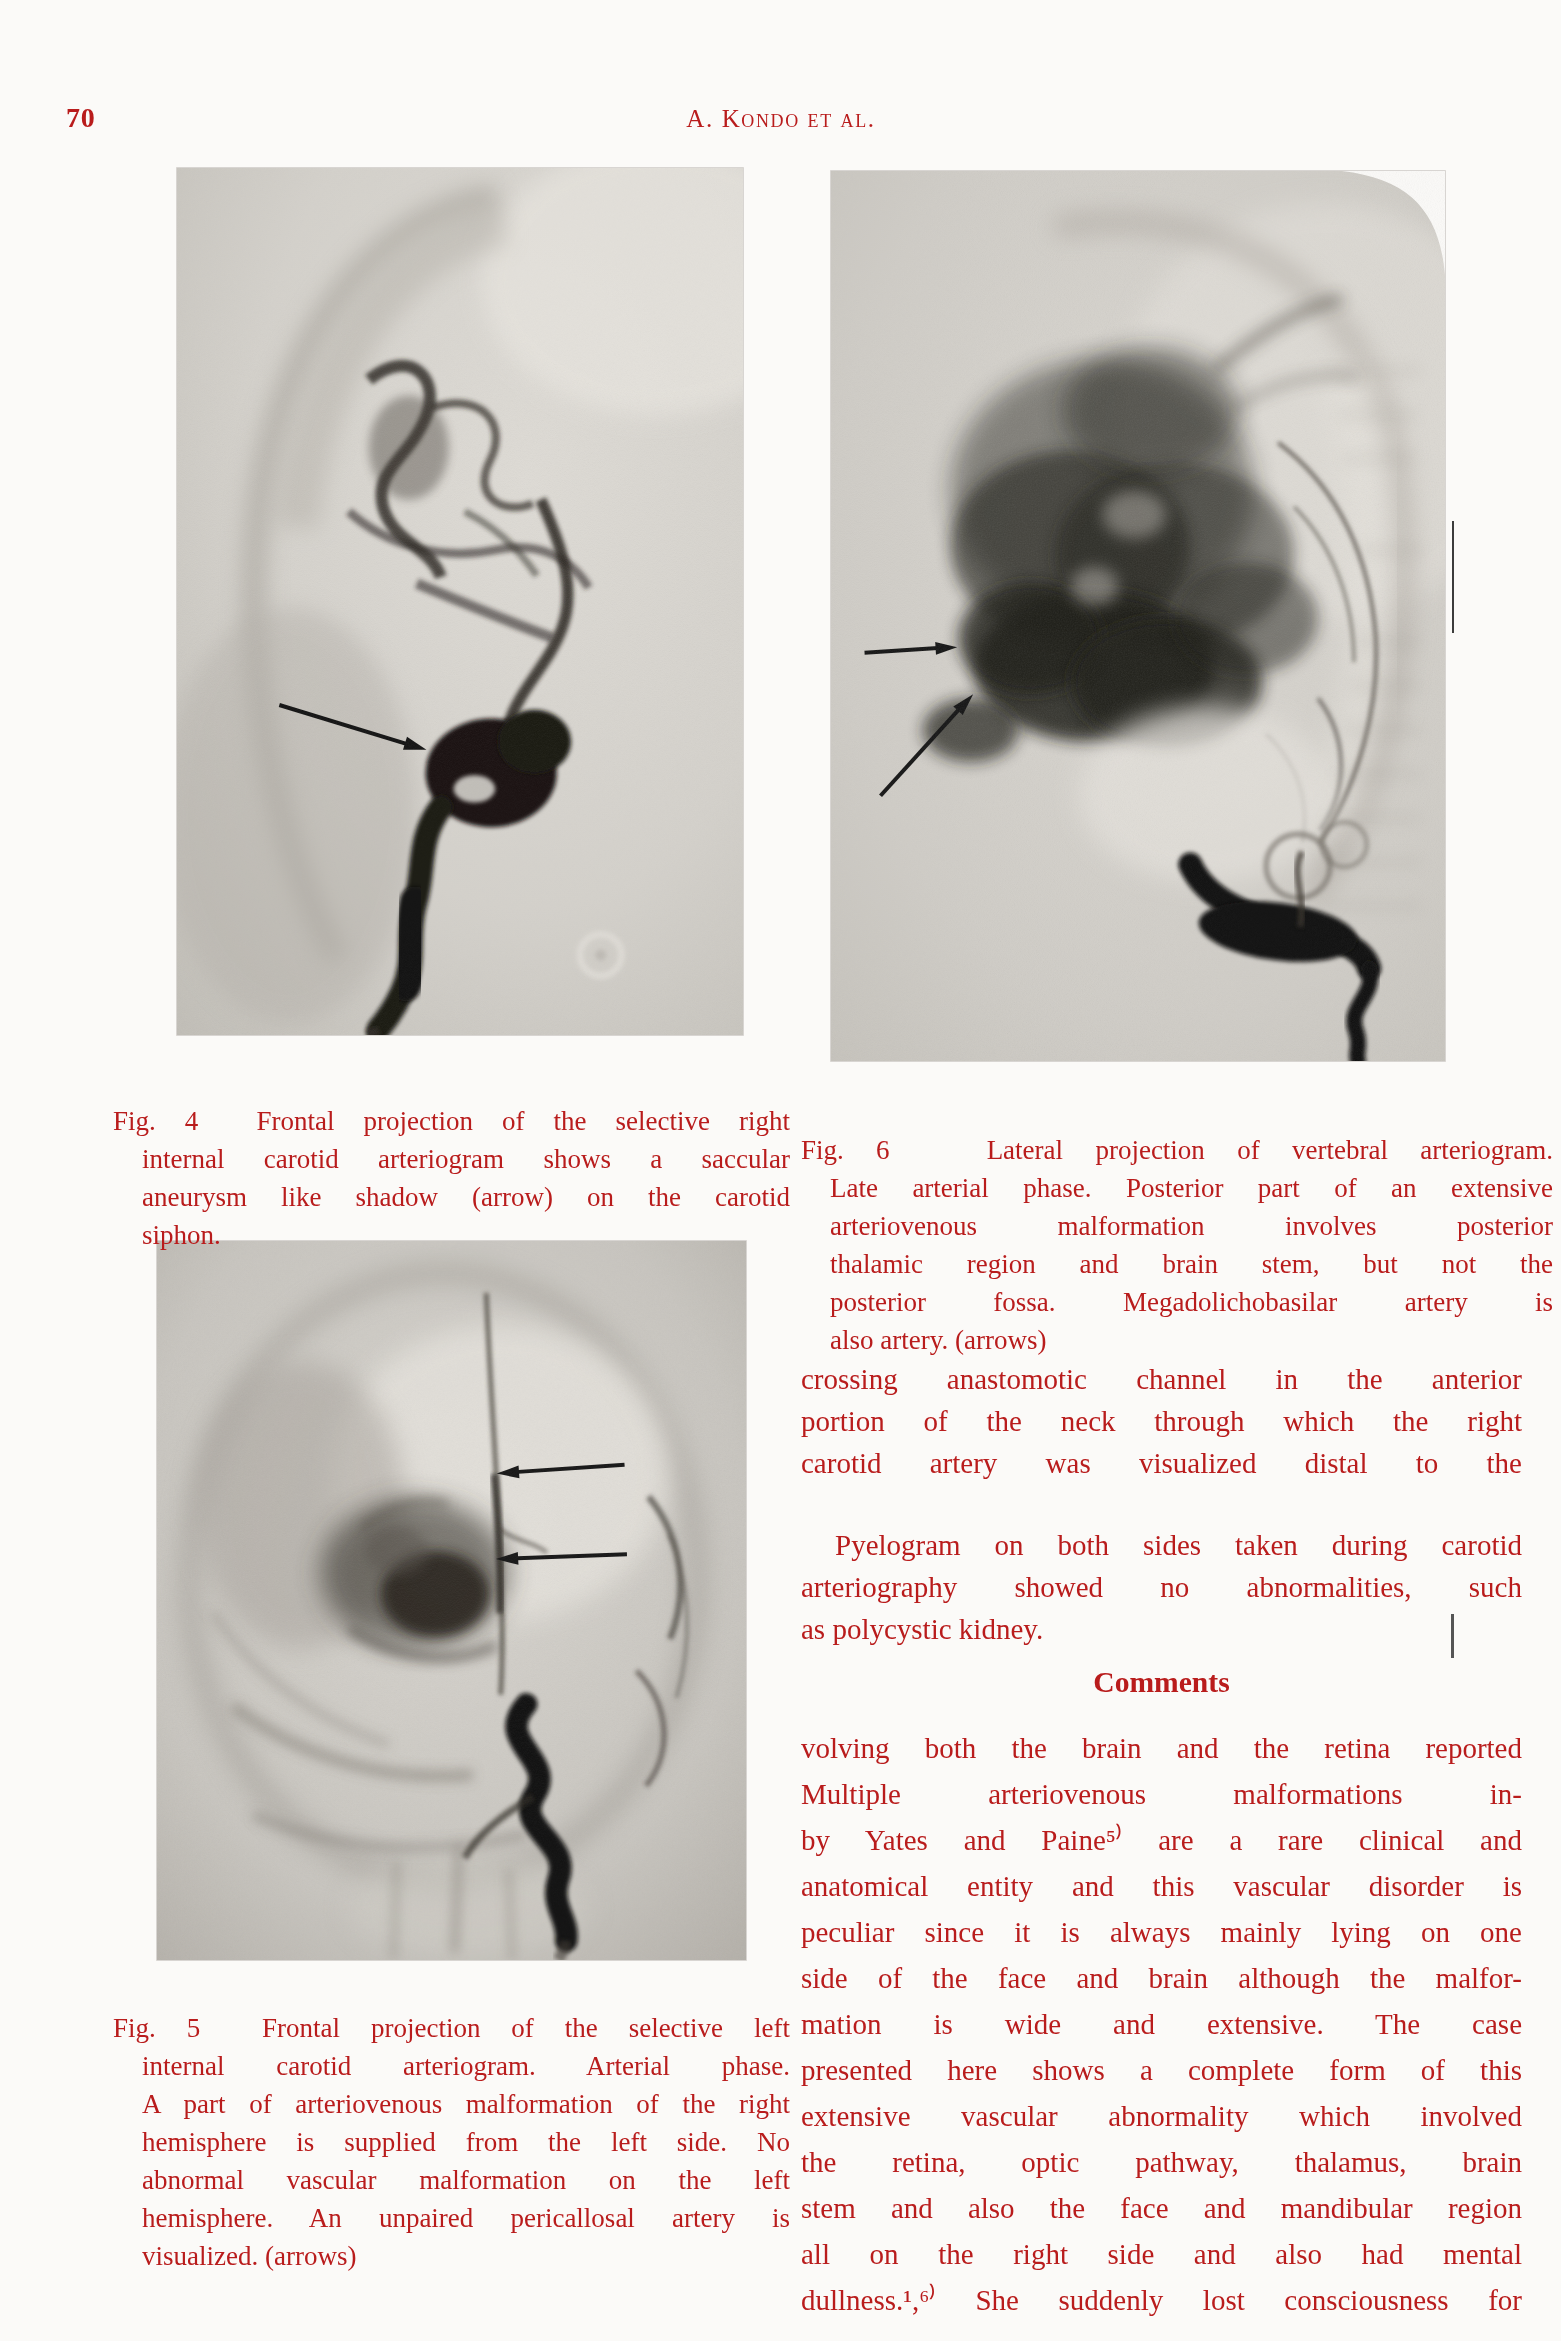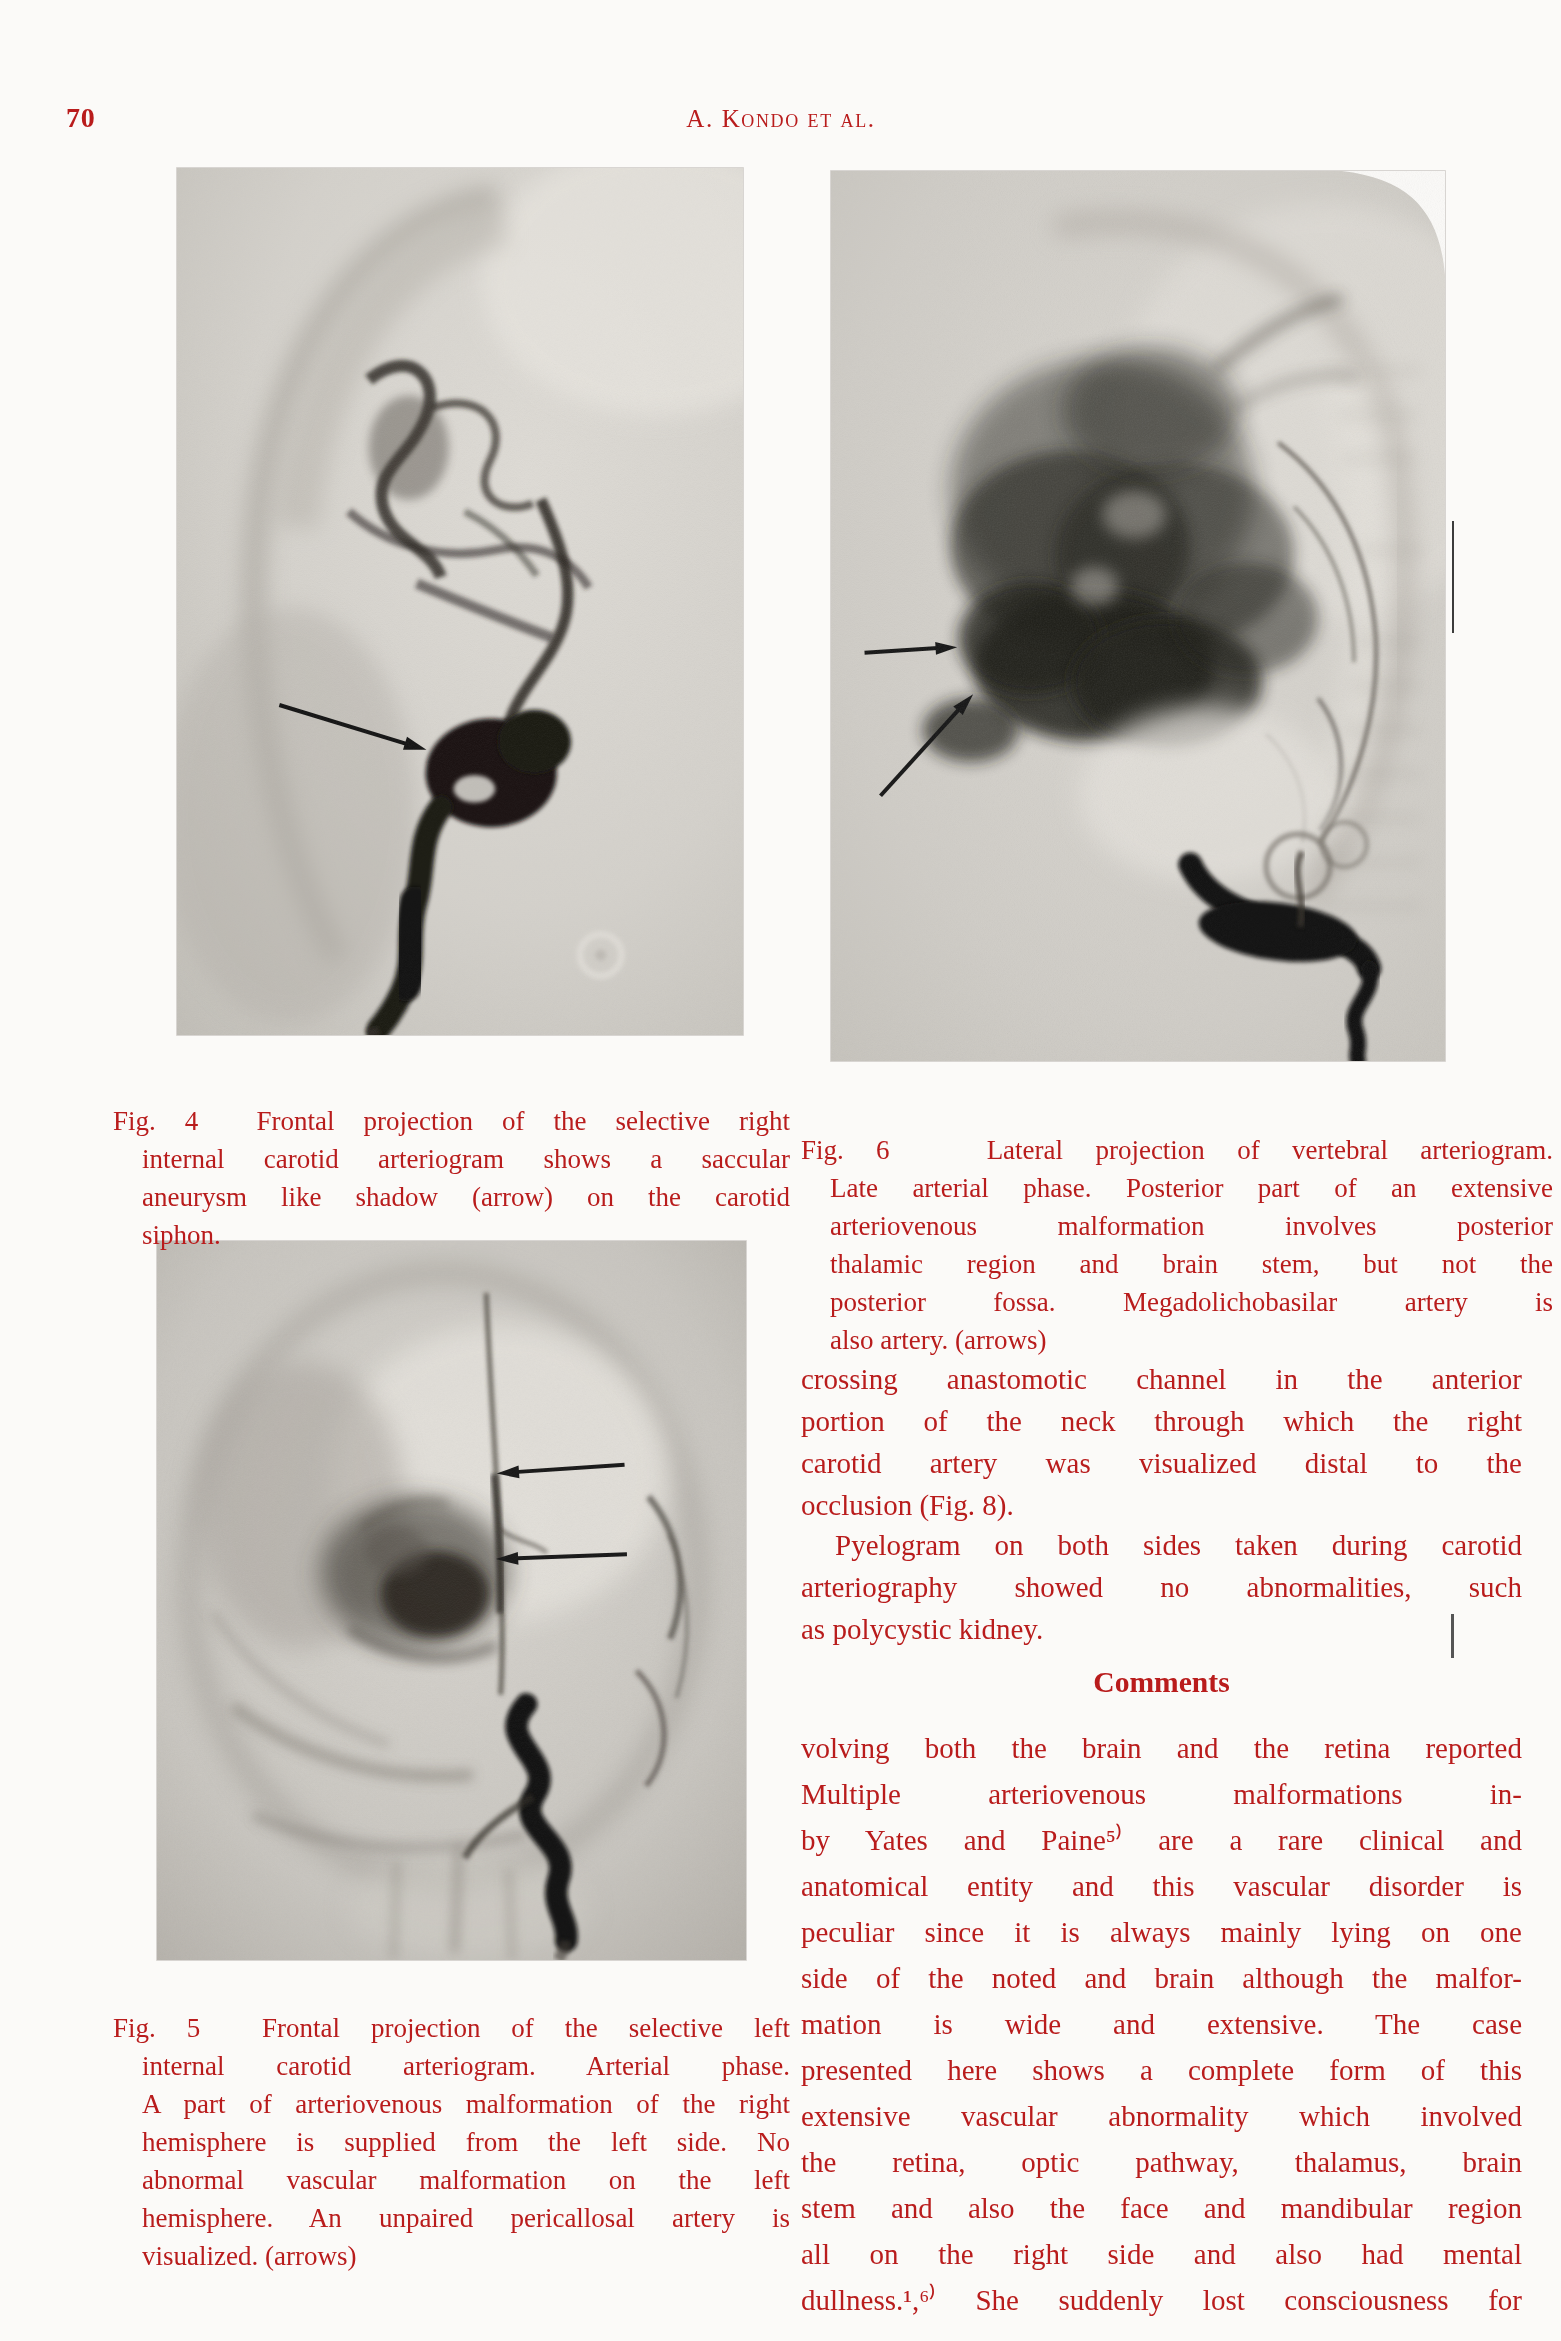--- a/index.html
+++ b/index.html
@@ -292,36 +292,35 @@
       <div class="jline">hemisphere is supplied from the left side. No</div>
       <div class="jline">abnormal vascular malformation on the left</div>
       <div class="jline">hemisphere. An unpaired pericallosal artery is</div>
       <div class="jline lastline">visualized. (arrows)</div>
     </div>
 
   <div class="bodypara" id="para1">
       <div class="jline">crossing anastomotic channel in the anterior</div>
       <div class="jline">portion of the neck through which the right</div>
       <div class="jline">carotid artery was visualized distal to the</div>
-      <div class="jline lastline">occlusion (Fig. 8).</div>
     </div>
   <div class="bodypara" id="para2">
       <div class="jline">Pyelogram on both sides taken during carotid</div>
       <div class="jline">arteriography showed no abnormalities, such</div>
       <div class="jline lastline">as polycystic kidney.</div>
     </div>
 
   <div class="section-head">Comments</div>
   <div class="bodypara justify-all" id="comments-para">
       <div class="jline">volving both the brain and the retina reported</div>
       <div class="jline">Multiple arteriovenous malformations in-</div>
       <div class="jline">by Yates and Paine⁵⁾ are a rare clinical and</div>
       <div class="jline">anatomical entity and this vascular disorder is</div>
       <div class="jline">peculiar since it is always mainly lying on one</div>
-      <div class="jline">side of the noted and brain although the malfor-</div>
+      <div class="jline">side of the face and brain although the malfor-</div>
       <div class="jline">mation is wide and extensive. The case</div>
       <div class="jline">presented here shows a complete form of this</div>
       <div class="jline">extensive vascular abnormality which involved</div>
       <div class="jline">the retina, optic pathway, thalamus, brain</div>
       <div class="jline">stem and also the face and mandibular region</div>
       <div class="jline">all on the right side and also had mental</div>
       <div class="jline lastline">dullness.¹,⁶⁾ She suddenly lost consciousness for</div>
     </div>
 
   <div class="artifact" id="artifact-1"></div>

